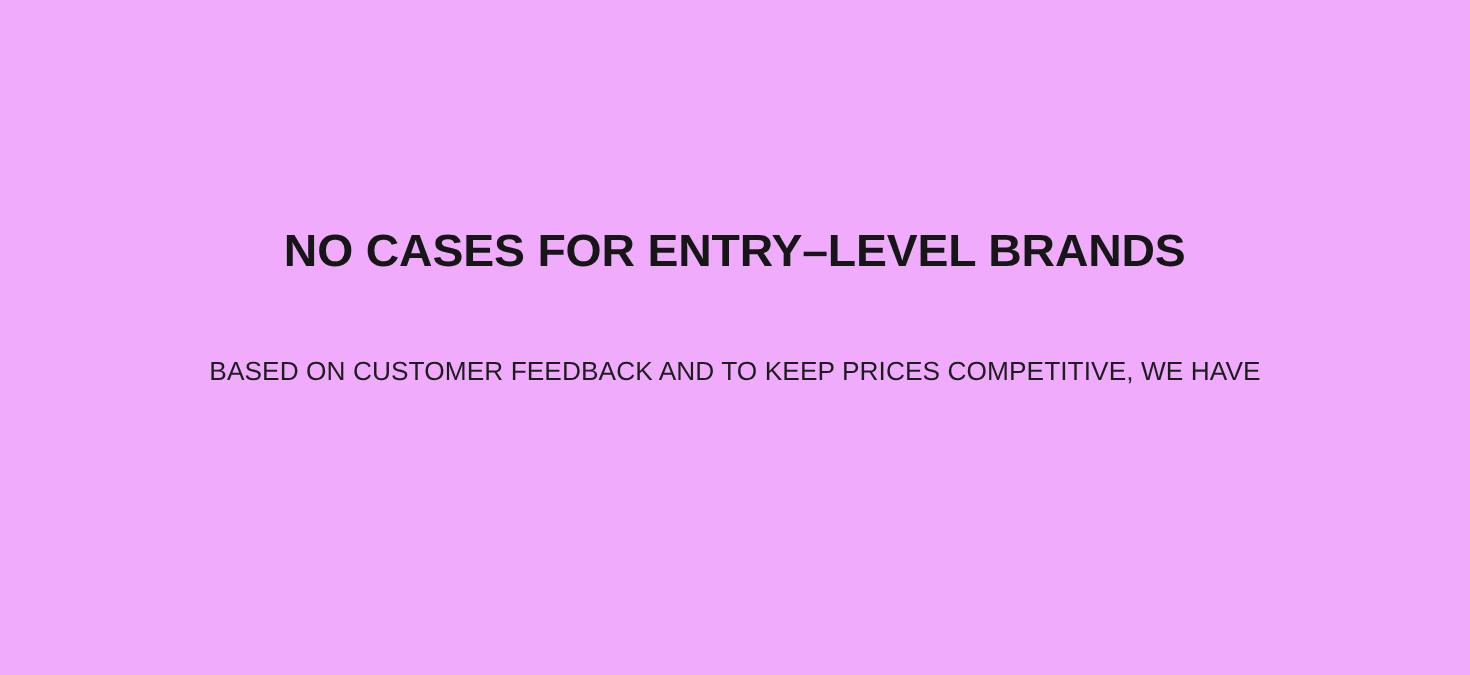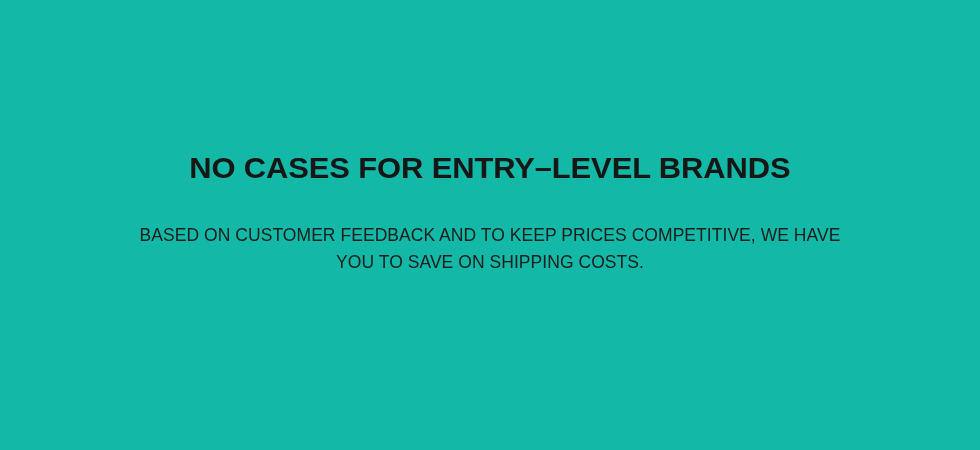--- a/index.html
+++ b/index.html
@@ -12,21 +12,21 @@
     height: 450px;
     background: #ffffff;
     font-family: "Liberation Sans", sans-serif;
     overflow: hidden;
   }
 
   .promo-banner {
     width: 980px;
     height: 450px;
     box-sizing: border-box;
-    background: #14b8a6;
+    background: #f0abfc;
     display: flex;
     flex-direction: column;
     align-items: center;
     justify-content: flex-start;
     padding-top: 151px;
   }
 
   .banner-heading {
     margin: 0;
     font-family: "Liberation Sans", sans-serif;
@@ -37,21 +37,21 @@
     text-transform: uppercase;
     letter-spacing: -0.1px;
     text-align: center;
     white-space: nowrap;
     -webkit-font-smoothing: antialiased;
     transform: scaleX(1.03);
     transform-origin: center center;
   }
 
   .banner-body {
-    margin: 0;
+    margin: 12px;
     padding-top: 37px;
     width: 800px;
     font-family: "Liberation Sans", sans-serif;
     font-size: 17.5px;
     line-height: 27px;
     font-weight: 400;
     color: #1d1d1d;
     text-transform: uppercase;
     letter-spacing: 0.05px;
     text-align: center;
@@ -64,16 +64,15 @@
 </style>
 </head>
 <body>
 
 <div class="promo-banner">
 
   <h1 class="banner-heading">NO CASES FOR ENTRY–LEVEL BRANDS</h1>
 
   <div class="banner-body">
     <span class="body-line">BASED ON CUSTOMER FEEDBACK AND TO KEEP PRICES COMPETITIVE, WE HAVE</span>
-    <span class="body-line">YOU TO SAVE ON SHIPPING COSTS.</span>
   </div>
 
 </div>
 
 </body></html>

